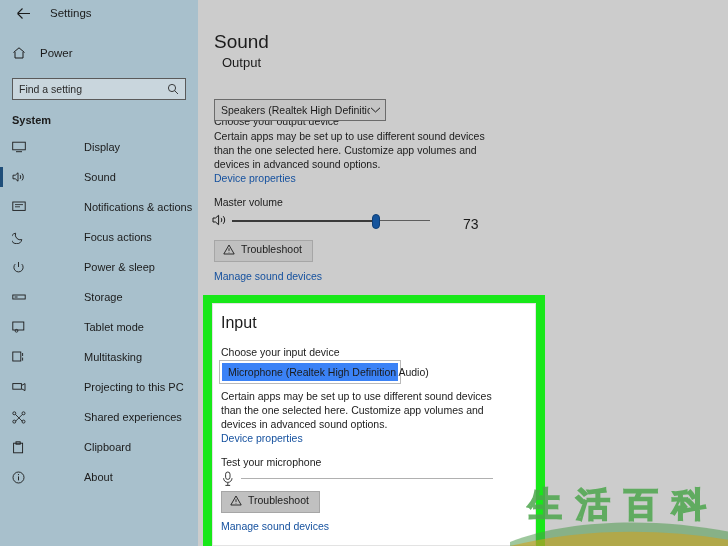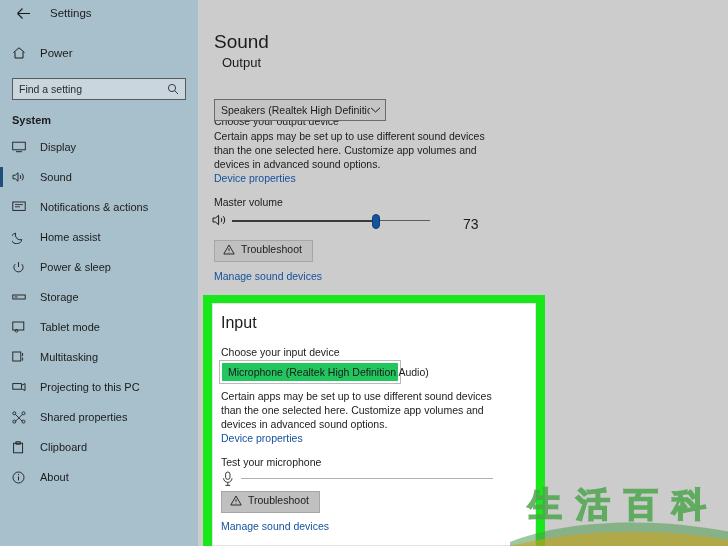--- a/index.html
+++ b/index.html
@@ -67,20 +67,21 @@
     font-size: 11px; font-weight: bold; color: #1b1b1b;
   }
 
   #nav-list { margin-top: 6px; }
   .nav-item {
     position: relative;
     display: flex; align-items: center;
     height: 30px;
     padding-left: 12px;
     cursor: default;
+    gap: 44px;
   }
   .nav-item .ico {
     width: 22px; display: flex; align-items: center; justify-content: flex-start;
     color: #1b1b1b;
   }
   .nav-item .lbl {
     font-size: 11px; color: #1b1b1b; margin-left: 6px; white-space: nowrap;
   }
   .nav-item.selected::before {
     content: "";
@@ -173,21 +174,21 @@
   }
 
   
   .listbox {
     width: 182px;
     background: #ffffff;
     border: 1px solid #b9b9b9;
     padding: 2px;
   }
   .listbox .opt {
-    background: #22c55e;
+    background: #3b82f6;
     font-size: 10.5px; color: #1b1b1b;
     padding: 3px 6px;
     white-space: nowrap;
     cursor: default;
   }
 
   .mic-meter { position: relative; height: 16px; }
   .mic-meter .bar {
     position: absolute; left: 20px; top: 7px;
     height: 1px; background: #b0b0b0;
@@ -288,21 +289,21 @@
         </span>
         <span class="lbl">Notifications &amp; actions</span>
       </div>
 
       <div class="nav-item">
         <span class="ico">
           <svg width="14" height="13" viewBox="0 0 14 13" fill="none">
             <path d="M9.8 8.6A5 5 0 013.6 2.2 5.3 5.3 0 109.8 8.6z" stroke="#1b1b1b" stroke-width="0.9" fill="none"></path>
           </svg>
         </span>
-        <span class="lbl">Home assist</span>
+        <span class="lbl">Focus actions</span>
       </div>
 
       <div class="nav-item">
         <span class="ico">
           <svg width="13" height="13" viewBox="0 0 13 13" fill="none">
             <path d="M3.2 3.1a4.6 4.6 0 106.6 0" stroke="#1b1b1b" stroke-width="0.9" fill="none"></path>
             <path d="M6.5 1v5" stroke="#1b1b1b" stroke-width="0.9"></path>
           </svg>
         </span>
         <span class="lbl">Power &amp; sleep</span>
@@ -351,21 +352,21 @@
       <div class="nav-item">
         <span class="ico">
           <svg width="14" height="13" viewBox="0 0 14 13" fill="none">
             <circle cx="2.3" cy="2.3" r="1.5" stroke="#1b1b1b" stroke-width="0.85"></circle>
             <circle cx="11.5" cy="2.3" r="1.5" stroke="#1b1b1b" stroke-width="0.85"></circle>
             <circle cx="2.3" cy="10.6" r="1.5" stroke="#1b1b1b" stroke-width="0.85"></circle>
             <circle cx="11.5" cy="10.6" r="1.5" stroke="#1b1b1b" stroke-width="0.85"></circle>
             <path d="M3.4 3.4l7 7M10.4 3.4l-7 7" stroke="#1b1b1b" stroke-width="0.85"></path>
           </svg>
         </span>
-        <span class="lbl">Shared properties</span>
+        <span class="lbl">Shared experiences</span>
       </div>
 
       <div class="nav-item">
         <span class="ico">
           <svg width="13" height="13" viewBox="0 0 13 13" fill="none">
             <rect x="1.6" y="2.2" width="9" height="9.6" stroke="#1b1b1b" stroke-width="0.9"></rect>
             <rect x="4" y="0.8" width="4.2" height="2.4" stroke="#1b1b1b" stroke-width="0.9"></rect>
           </svg>
         </span>
         <span class="lbl">Clipboard</span>

